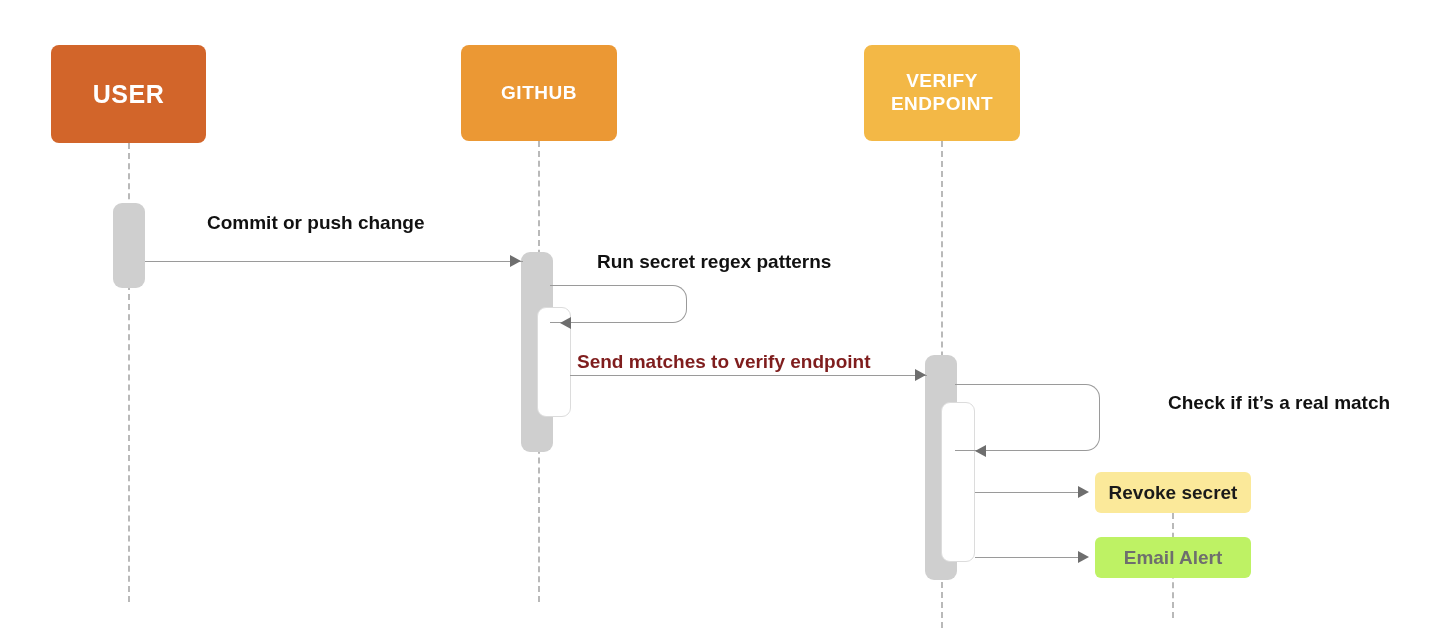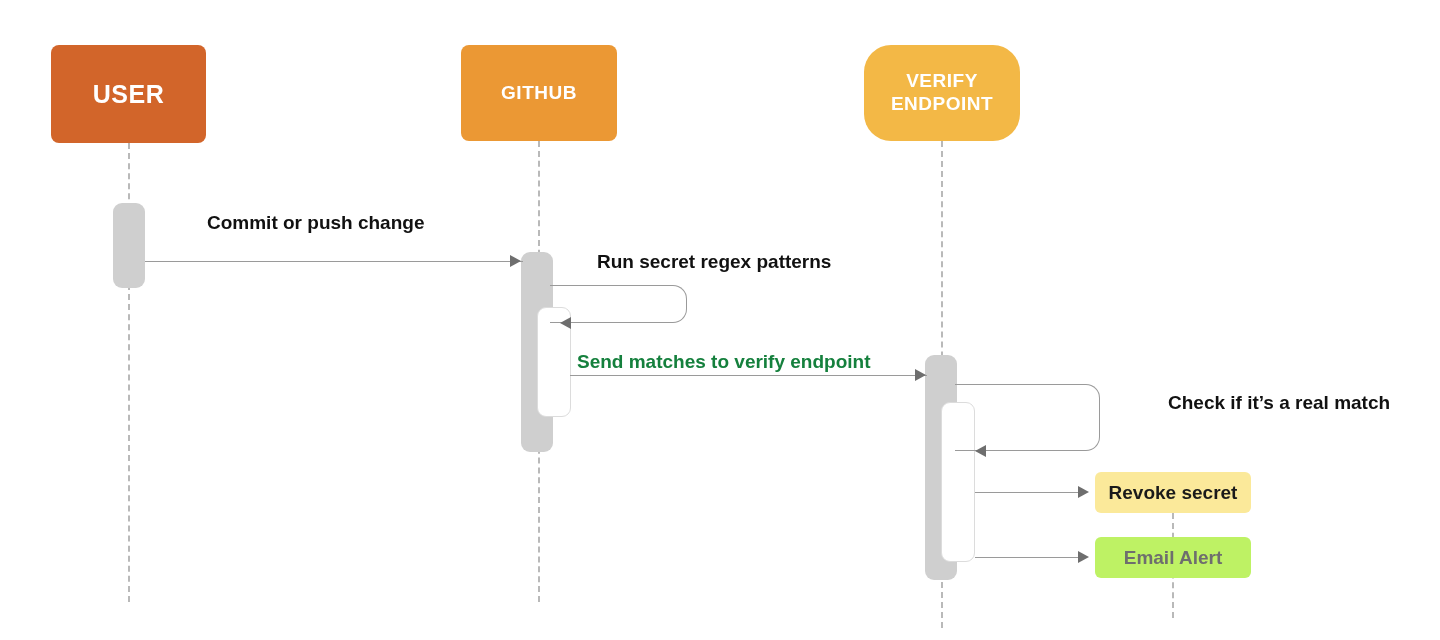--- a/index.html
+++ b/index.html
@@ -115,42 +115,42 @@
   <div class="lifeline" id="ll-note" style="left: 1172px; top: 513px; height: 105px;"></div>
 
   <div class="actor-box" id="box-user" style="left: 51px; top: 45px; width: 155px; height: 98px; background: rgb(210, 101, 42); color: rgb(255, 255, 255); font-size: 25px;">
     <span class="actor-label">USER</span>
   </div>
 
   <div class="actor-box" id="box-github" style="left: 461px; top: 45px; width: 156px; height: 96px; background: rgb(235, 152, 52); color: rgb(255, 255, 255); font-size: 19px;">
     <span class="actor-label">GITHUB</span>
   </div>
 
-  <div class="actor-box" id="box-verify" style="left: 864px; top: 45px; width: 156px; height: 96px; background: rgb(243, 184, 70); color: rgb(255, 255, 255); font-size: 19px; border-radius: 27px;">
+  <div class="actor-box" id="box-verify" style="left: 864px; top: 45px; width: 156px; height: 96px; background: rgb(243, 184, 70); color: rgb(255, 255, 255); font-size: 19px;">
     <span class="actor-label">VERIFY
 ENDPOINT</span>
   </div>
 
   <div class="activation outer" id="act-user" style="left: 113px; top: 203px; width: 32px; height: 85px;"></div>
   <div class="activation outer" id="act-github-outer" style="left: 521px; top: 252px; width: 32px; height: 200px;"></div>
   <div class="activation inner" id="act-github-inner" style="left: 537px; top: 307px; width: 34px; height: 110px;"></div>
   <div class="activation outer" id="act-verify-outer" style="left: 925px; top: 355px; width: 32px; height: 225px;"></div>
   <div class="activation inner" id="act-verify-inner" style="left: 941px; top: 402px; width: 34px; height: 160px;"></div>
 
   <div class="msg-line" id="m0-line" style="left: 145px; top: 261px; width: 378px;"></div>
   <div class="arrow-head right" id="m0-arrow" style="left: 510px; top: 255px;"></div>
   <div class="msg-label" id="m0-label" style="left: 207px; top: 212px; font-size: 19px; color: rgb(17, 17, 17);">Commit or push change</div>
 
   <div class="self-loop" id="m1-loop" style="left: 550px; top: 285px; width: 137px; height: 38px;"></div>
   <div class="arrow-head left" id="m1-arrow" style="left: 560px; top: 317px;"></div>
   <div class="msg-label" id="m1-label" style="left: 597px; top: 251px; font-size: 19px; color: rgb(17, 17, 17);">Run secret regex patterns</div>
 
   <div class="msg-line" id="m2-line" style="left: 570px; top: 375px; width: 357px;"></div>
   <div class="arrow-head right" id="m2-arrow" style="left: 915px; top: 369px;"></div>
-  <div class="msg-label" id="m2-label" style="left: 577px; top: 351px; font-size: 19px; color: #15803d;">Send matches to verify endpoint</div>
+  <div class="msg-label" id="m2-label" style="left: 577px; top: 351px; font-size: 19px; color: #7f1d1d;">Send matches to verify endpoint</div>
 
   <div class="self-loop" id="m3-loop" style="left: 955px; top: 384px; width: 145px; height: 67px;"></div>
   <div class="arrow-head left" id="m3-arrow" style="left: 975px; top: 445px;"></div>
   <div class="msg-label" id="m3-label" style="left: 1168px; top: 392px; font-size: 19px; color: rgb(17, 17, 17);">Check if it’s a real match</div>
 
   <div class="msg-line" id="m4-line" style="left: 975px; top: 492px; width: 105px;"></div>
   <div class="arrow-head right" id="m4-arrow" style="left: 1078px; top: 486px;"></div>
 
   <div class="msg-line" id="m5-line" style="left: 975px; top: 557px; width: 105px;"></div>
   <div class="arrow-head right" id="m5-arrow" style="left: 1078px; top: 551px;"></div>

